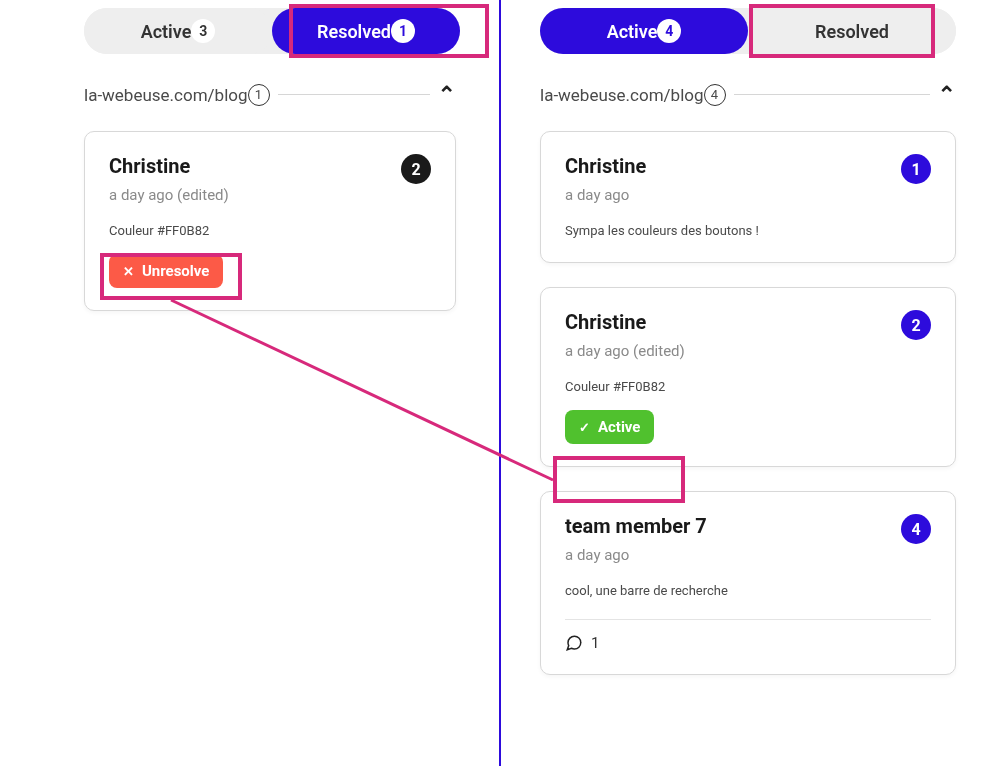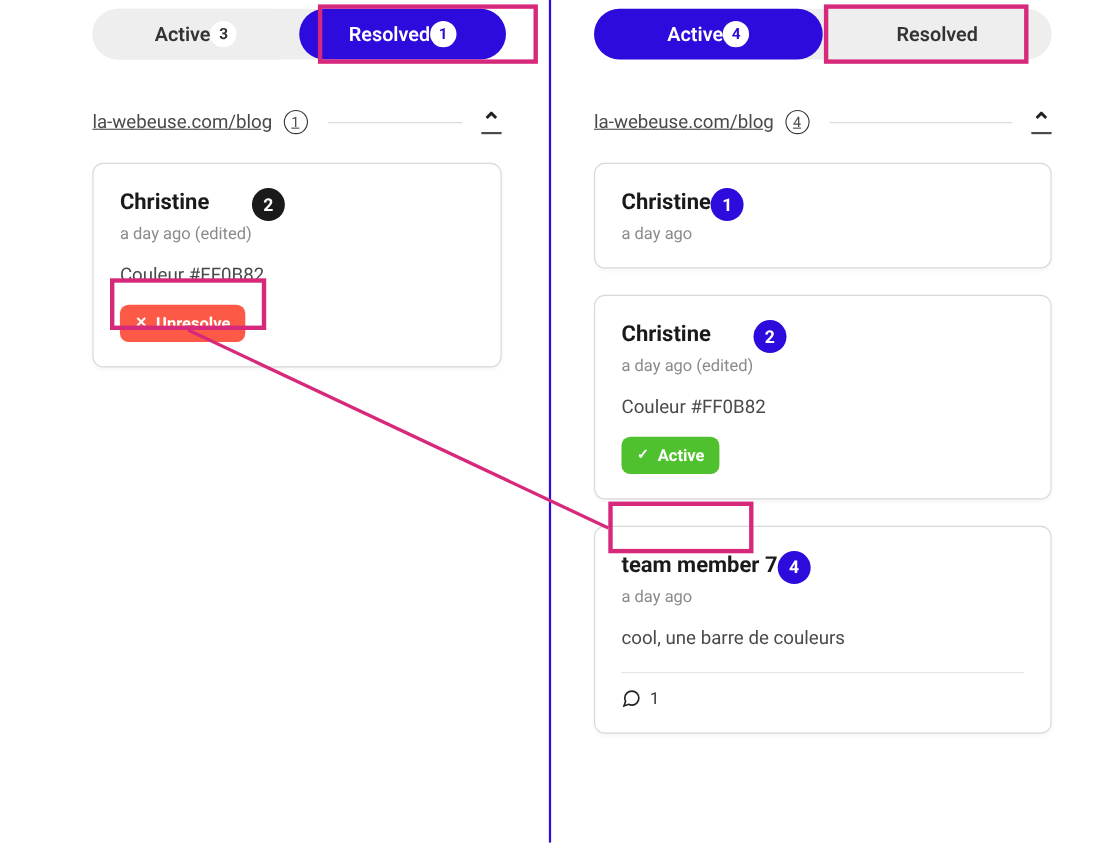--- a/index.html
+++ b/index.html
@@ -19,33 +19,33 @@
   .tab.sel{background:#2d0bdc;color:#fff;border-radius:28px;}
   .tab.plain{background:#eeeeee;border-radius:28px;}
   .tab .badge{width:24px;height:24px;border-radius:50%;display:flex;align-items:center;justify-content:center;font-size:14px;font-weight:700;}
   .tab.sel .badge{background:#fff;color:#2d0bdc;}
   .tab.plain .badge{background:#fff;color:#333;}
 
   
   .hl{position:absolute;border:4px solid #d7297b;pointer-events:none;z-index:5;}
 
   
-  .crumb{display:flex;align-items:center;margin:44px 44px 0 84px;color:#4a4a4a;font-size:17px;gap:10px;text-decoration:underline;}
+  .crumb{display:flex;align-items:center;margin:28px 44px 0 84px;color:#4a4a4a;font-size:17px;}
   .right .crumb{margin-left:40px;margin-right:44px;}
   .crumb .count{width:22px;height:22px;border:1px solid #333;border-radius:50%;display:flex;align-items:center;justify-content:center;font-size:13px;}
   .crumb .line{flex:1;height:1px;background:#d6d6d6;margin:0 8px;}
   .crumb .chev{font-size:22px;font-weight:600;color:#222;cursor:pointer;}
 
   
   .card{margin:24px 44px 0 84px;border:1px solid #d8d8d8;border-radius:10px;padding:22px 24px 22px 24px;background:#fff;box-shadow:0 2px 4px rgba(0,0,0,0.04);position:relative;}
   .right .card{margin-left:40px;margin-right:44px;}
-  .card .head{display:flex;justify-content:flex-start;align-items:flex-start;}
+  .card .head{display:flex;justify-content:space-between;align-items:flex-start;}
   .card .name{font-size:20px;font-weight:700;color:#1a1a1a;}
   .card .meta{font-size:15px;color:#8a8a8a;margin-top:8px;}
-  .card .body{font-size:17px;color:#4a4a4a;margin-top:18px;line-height:1.4;}
+  .card .body{font-size:13px;color:#4a4a4a;margin-top:18px;line-height:1.4;}
   .card .nbadge{width:30px;height:30px;border-radius:50%;display:flex;align-items:center;justify-content:center;font-size:16px;font-weight:700;color:#fff;}
   .nbadge.dark{background:#1a1a1a;}
   .nbadge.blue{background:#2d0bdc;}
 
   .btn{display:inline-flex;align-items:center;gap:8px;border:none;border-radius:8px;padding:8px 14px;font-size:15px;font-weight:700;color:#fff;cursor:pointer;margin-top:14px;}
   .btn.red{background:#fc5a47;}
   .btn.green{background:#50c12e;}
   .btn .ic{font-size:13px;line-height:1;}
 
   .comment-row{display:flex;align-items:center;gap:8px;margin-top:18px;border-top:1px solid #e4e4e4;padding-top:14px;color:#333;font-size:15px;}
@@ -111,20 +111,21 @@
   </div>
 
   <div class="card">
     <div class="head">
       <div>
         <div class="name">Christine</div>
         <div class="meta">a day ago</div>
       </div>
       <div class="nbadge blue">1</div>
     </div>
+    <div class="body">Sympa les couleurs des boutons !</div>
   </div>
 
   <div class="card">
     <div class="head">
       <div>
         <div class="name">Christine</div>
         <div class="meta">a day ago (edited)</div>
       </div>
       <div class="nbadge blue">2</div>
     </div>
@@ -136,21 +137,21 @@
   </div>
 
   <div class="card">
     <div class="head">
       <div>
         <div class="name">team member 7</div>
         <div class="meta">a day ago</div>
       </div>
       <div class="nbadge blue">4</div>
     </div>
-    <div class="body">cool, une barre de couleurs</div>
+    <div class="body">cool, une barre de recherche</div>
     <div class="comment-row">
       <svg viewBox="0 0 24 24" fill="none" stroke="#222" stroke-width="2">
           <path d="M21 11.5a8.38 8.38 0 0 1-8.5 8.5 8.5 8.5 0 0 1-3.9-.95L3 21l1.95-5.6A8.38 8.38 0 0 1 4 11.5 8.5 8.5 0 0 1 12.5 3 8.38 8.38 0 0 1 21 11.5z"></path>
         </svg>
       <span>1</span>
     </div>
   </div>
 </div>
 
 <div class="divider"></div>

